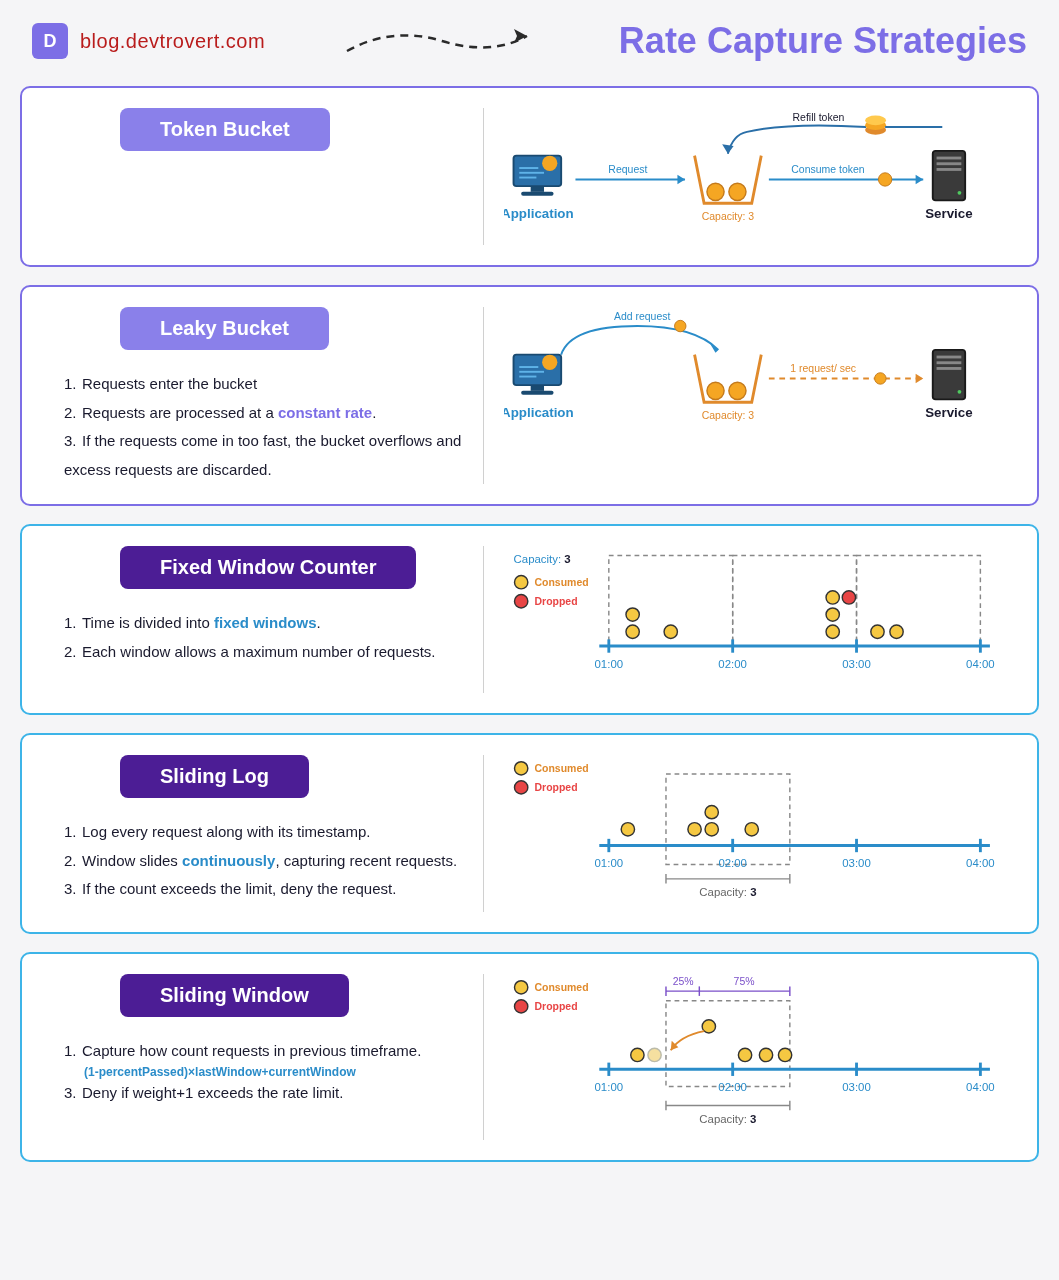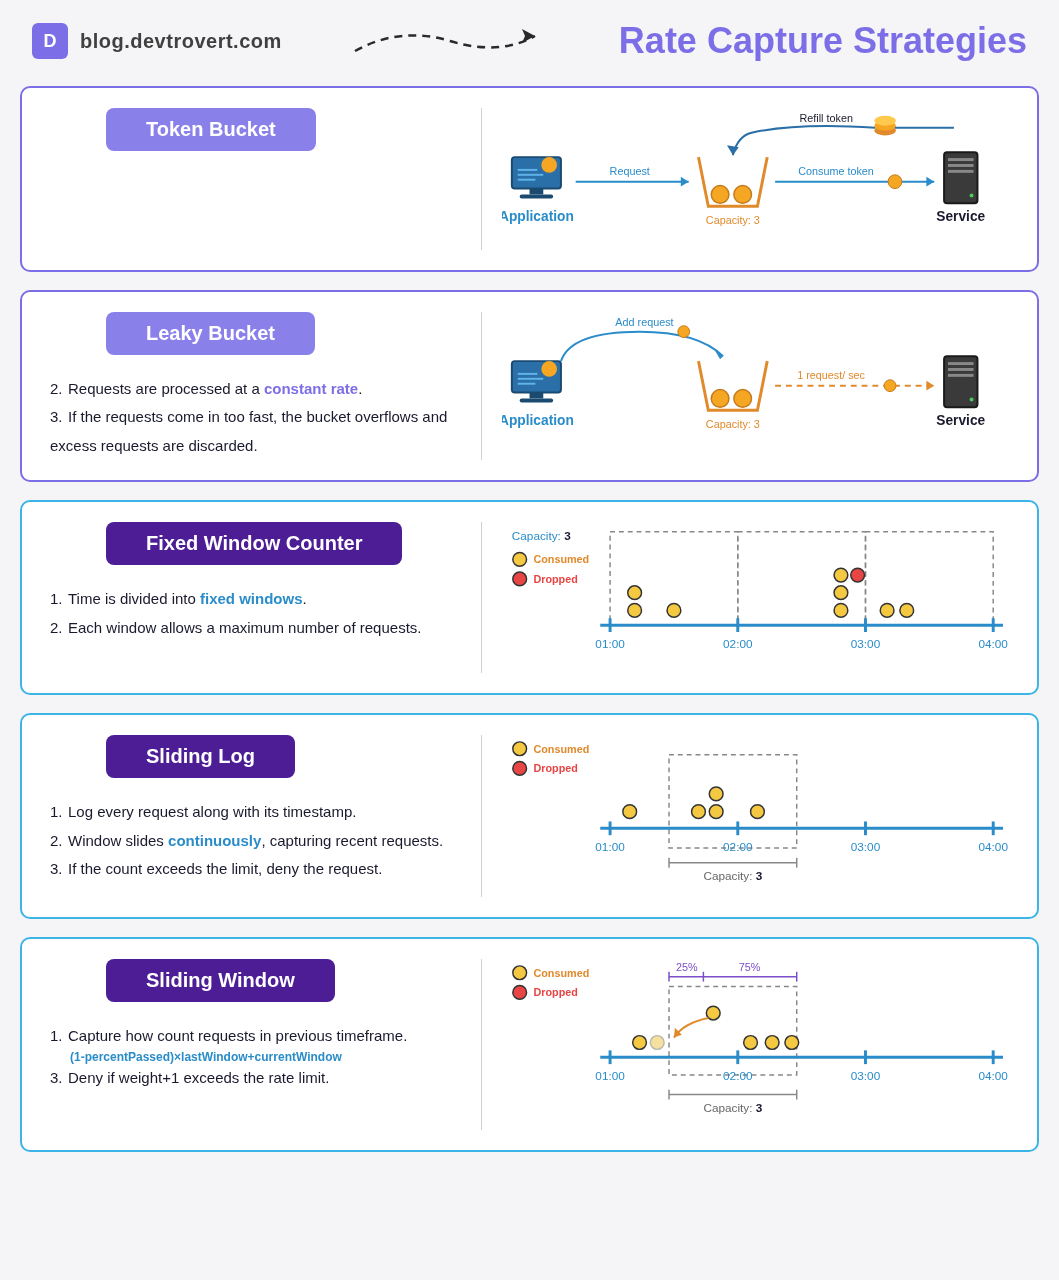--- a/index.html
+++ b/index.html
@@ -1,23 +1,23 @@
 <!DOCTYPE html>
 <html><head>
 <meta charset="utf-8">
 <style>
 * { box-sizing: border-box; margin: 0; padding: 0; }
 body { font-family: -apple-system, BlinkMacSystemFont, 'Segoe UI', Arial, sans-serif; background: #f5f5f7; padding: 20px; width: 1059px; }
 .header { display: flex; align-items: center; justify-content: space-between; margin-bottom: 24px; padding: 0 12px; }
 .header-left { display: flex; align-items: center; gap: 12px; }
 .logo-box { width: 36px; height: 36px; background: #7c6ee6; border-radius: 6px; display: flex; align-items: center; justify-content: center; color: #fff; font-weight: bold; font-size: 18px; }
-.domain-text { color: #404040; font-size: 20px; font-weight: 700; letter-spacing: 0.5px; }
+.domain-text { color: #b91c1c; font-size: 20px; font-weight: 400; letter-spacing: 0.5px; }
 .main-title { color: #7c6ee6; font-size: 36px; font-weight: 700; }
 .arrow-curve { flex: 1; max-width: 200px; margin: 0 20px; }
-.card { border: 2px solid; border-radius: 10px; margin-bottom: 18px; padding: 20px 24px; display: flex; background: #fff; }
+.card { border: 2px solid; border-radius: 10px; margin-bottom: 18px; padding: 20px 38px; display: flex; background: #fff; }
 .card.purple { border-color: #7c6ee6; }
 .card.blue { border-color: #3db4e8; }
 .card-left { flex: 0 0 45%; padding-right: 20px; }
 .card-right { flex: 1; border-left: 1px solid #d0d0d0; padding-left: 20px; position: relative; }
 .card.purple .section-title { background: #8a80ea; }
 .card.blue .section-title { background: #4c1d95; }
 .section-title { display: inline-block; color: #fff; font-size: 20px; font-weight: 700; padding: 10px 40px; border-radius: 8px; margin-bottom: 20px; margin-left: 60px; }
 .steps { list-style: none; }
 .steps li { font-size: 15px; color: #1a1a2e; line-height: 1.9; padding-left: 4px; }
 .steps li .num { display: inline-block; min-width: 18px; }
@@ -92,20 +92,21 @@
       </g>
       <text x="467" y="115" text-anchor="middle" fill="#1a1a2e" font-weight="700" font-size="14">Service</text>
     </svg>
   </div>
 </div>
 
 <div class="card purple">
   <div class="card-left">
     <div class="section-title">Leaky Bucket</div>
     <ol class="steps">
+      <li><span class="num">1.</span><span>Requests enter the bucket</span></li>
       <li><span class="num">2.</span><span>Requests are processed at a <span class="highlight-purple">constant rate</span>.</span></li>
       <li><span class="num">3.</span><span>If the requests come in too fast, the bucket overflows and excess requests are discarded.</span></li>
     </ol>
   </div>
   <div class="card-right">
     <svg class="diagram-svg" viewBox="0 0 520 140">
       <g transform="translate(10,50)">
         <rect x="0" y="0" width="50" height="32" rx="3" fill="#2a6fa8" stroke="#1a4a70" stroke-width="2"></rect>
         <rect x="18" y="32" width="14" height="6" fill="#1a4a70"></rect>
         <rect x="8" y="38" width="34" height="4" rx="2" fill="#1a4a70"></rect>

